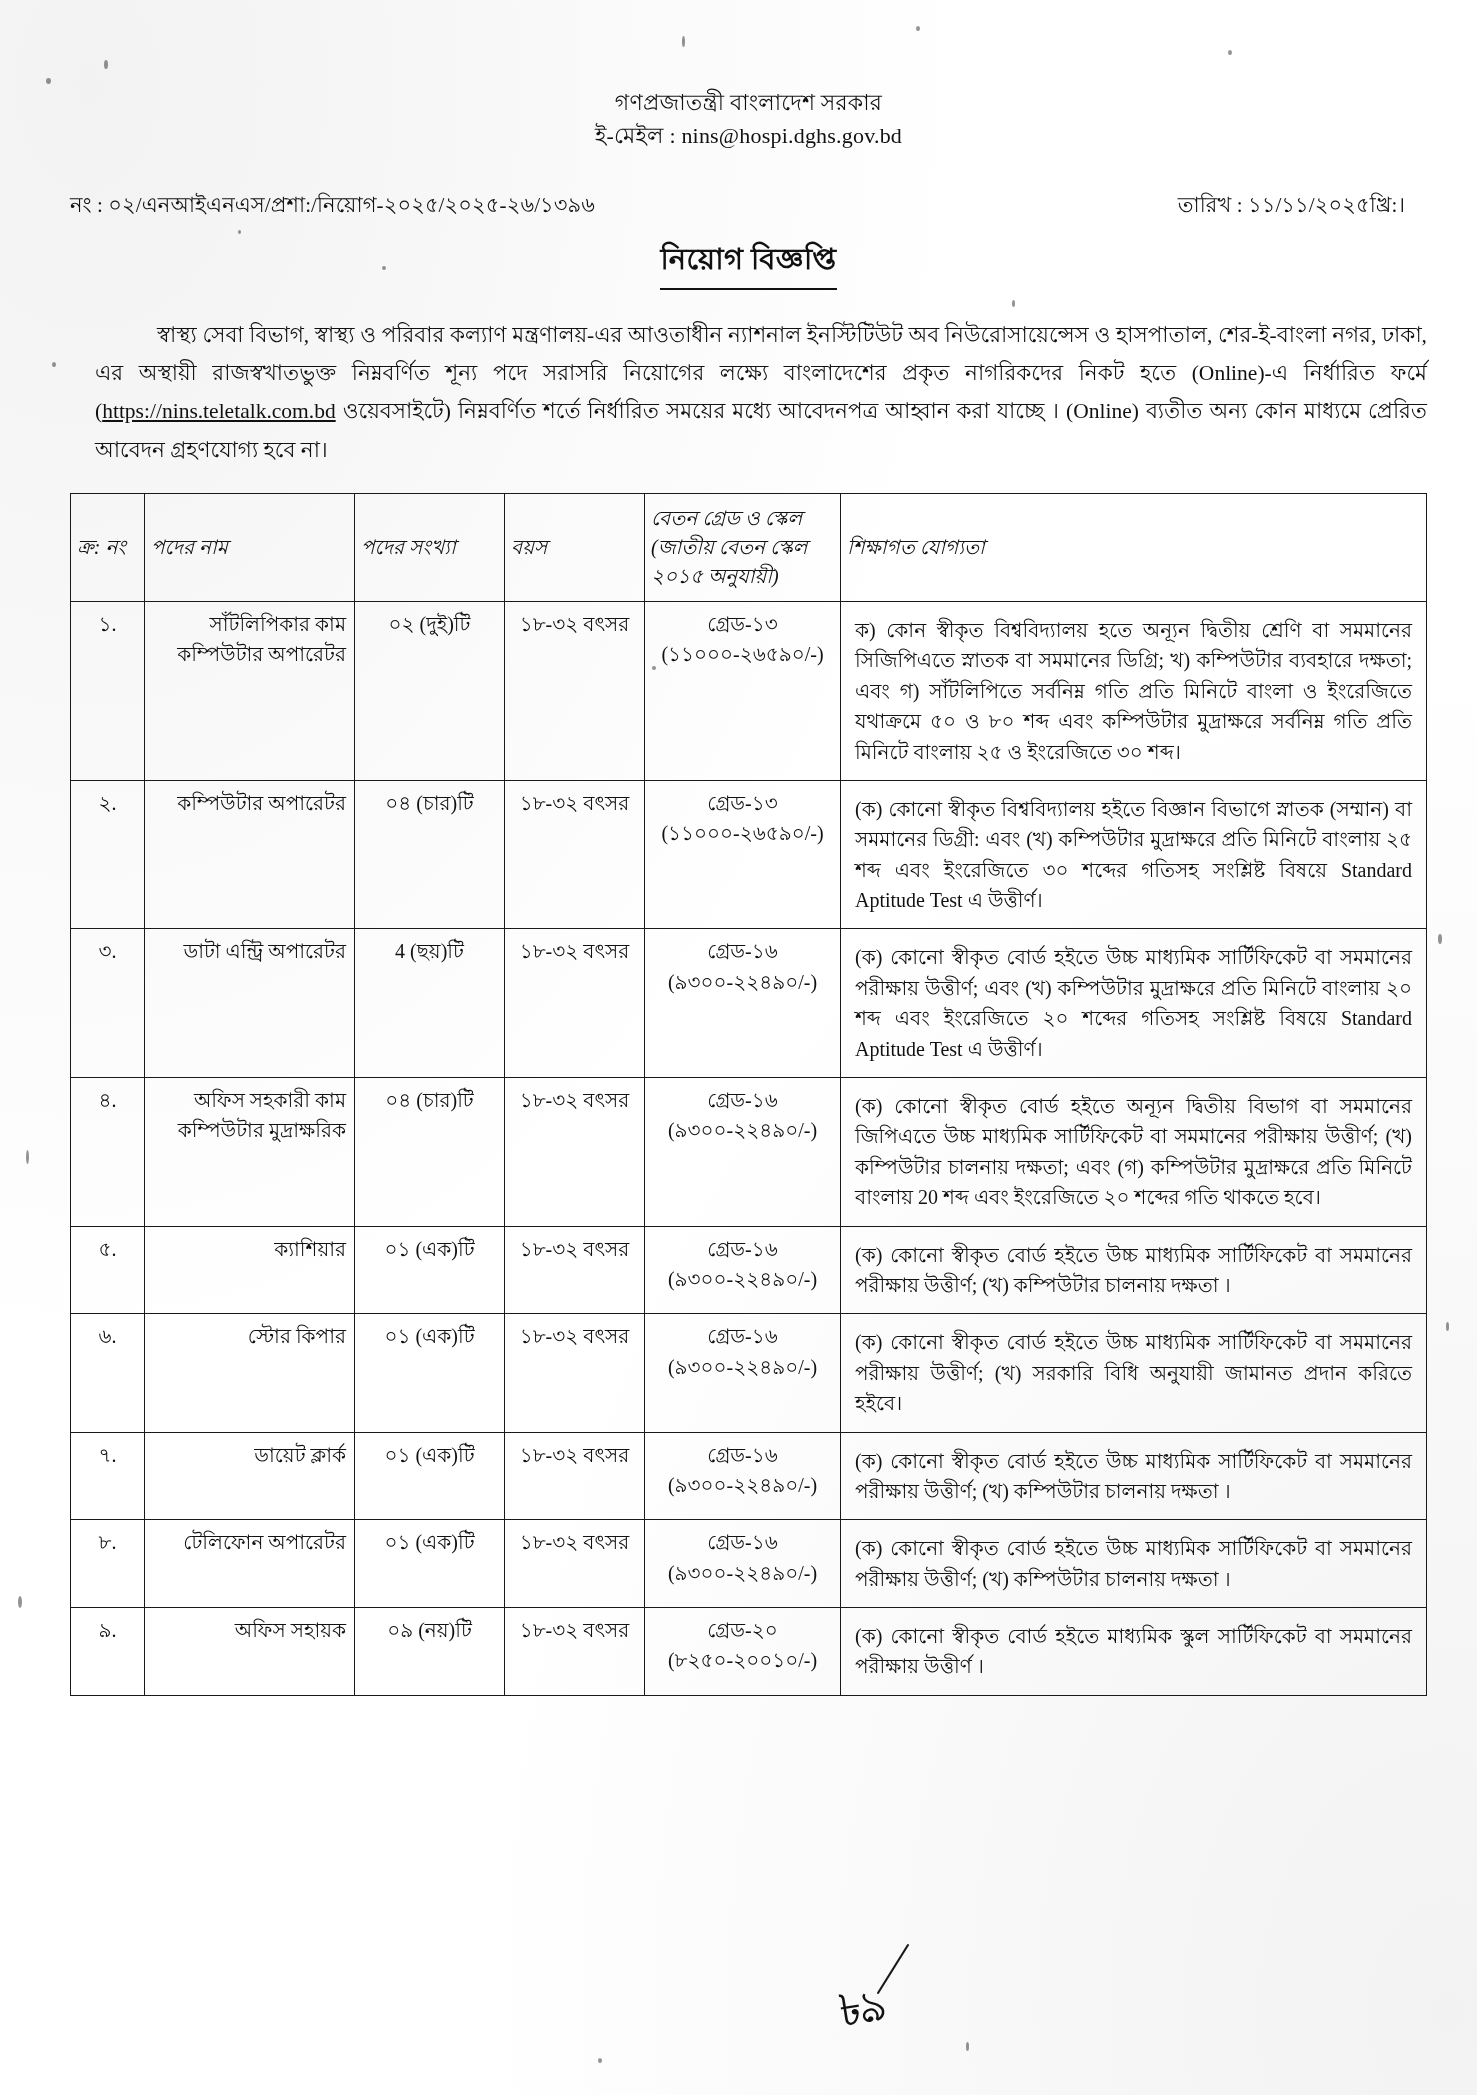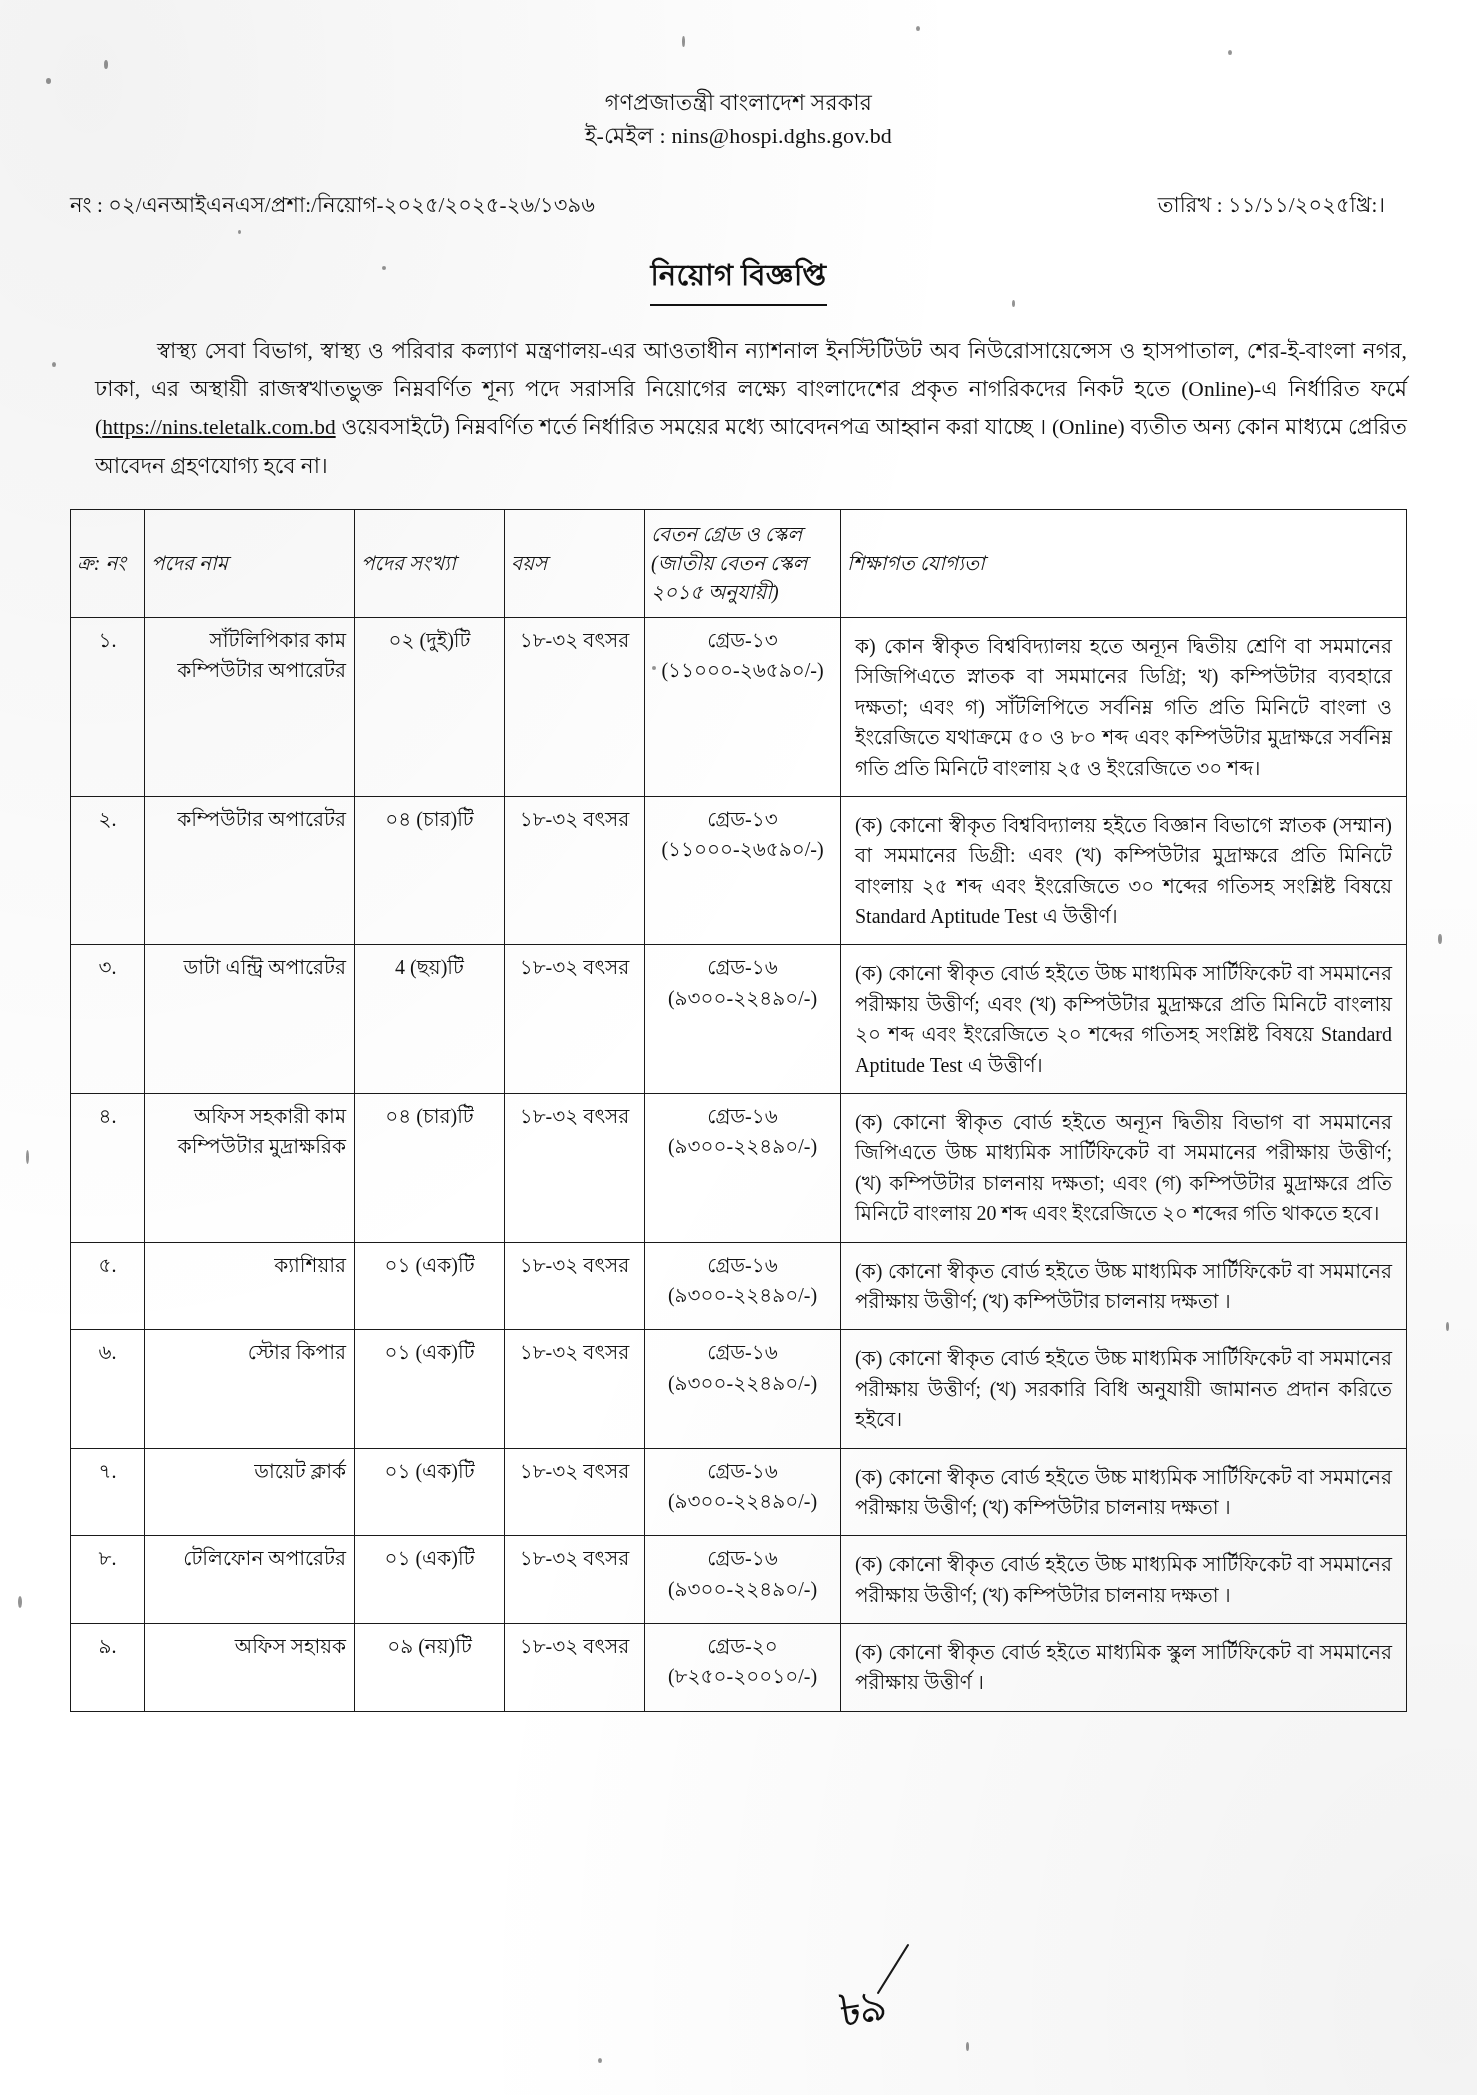--- a/index.html
+++ b/index.html
@@ -30,21 +30,21 @@
     position: absolute;
     inset: 0;
     background:
       radial-gradient(ellipse at 6% 4%, rgba(0,0,0,.05), rgba(0,0,0,0) 45%),
       radial-gradient(ellipse at 98% 96%, rgba(0,0,0,.05), rgba(0,0,0,0) 48%);
     pointer-events: none;
   }
   .content {
     position: absolute;
     left: 0; right: 0; top: 0;
-    padding: 86px 70px 0 70px;
+    padding: 86px 50px 0 70px;
   }
 
   
   .letterhead {
     text-align: center;
     line-height: 1.52;
   }
   .letterhead div {
     font-size: 22px;
     letter-spacing: .2px;
@@ -60,21 +60,21 @@
     align-items: baseline;
     margin-top: 36px;
     font-size: 21px;
   }
   .memo-no { letter-spacing: .1px; }
   .memo-date { letter-spacing: .1px; padding-right: 22px; }
 
   
   .doc-title-wrap {
     text-align: center;
-    margin-top: 28px;
+    margin-top: 12px;
   }
   .doc-title {
     display: inline-block;
     font-size: 29px;
     font-weight: bold;
     border-bottom: 2.2px solid #111;
     padding-bottom: 3px;
     letter-spacing: .4px;
   }
 

